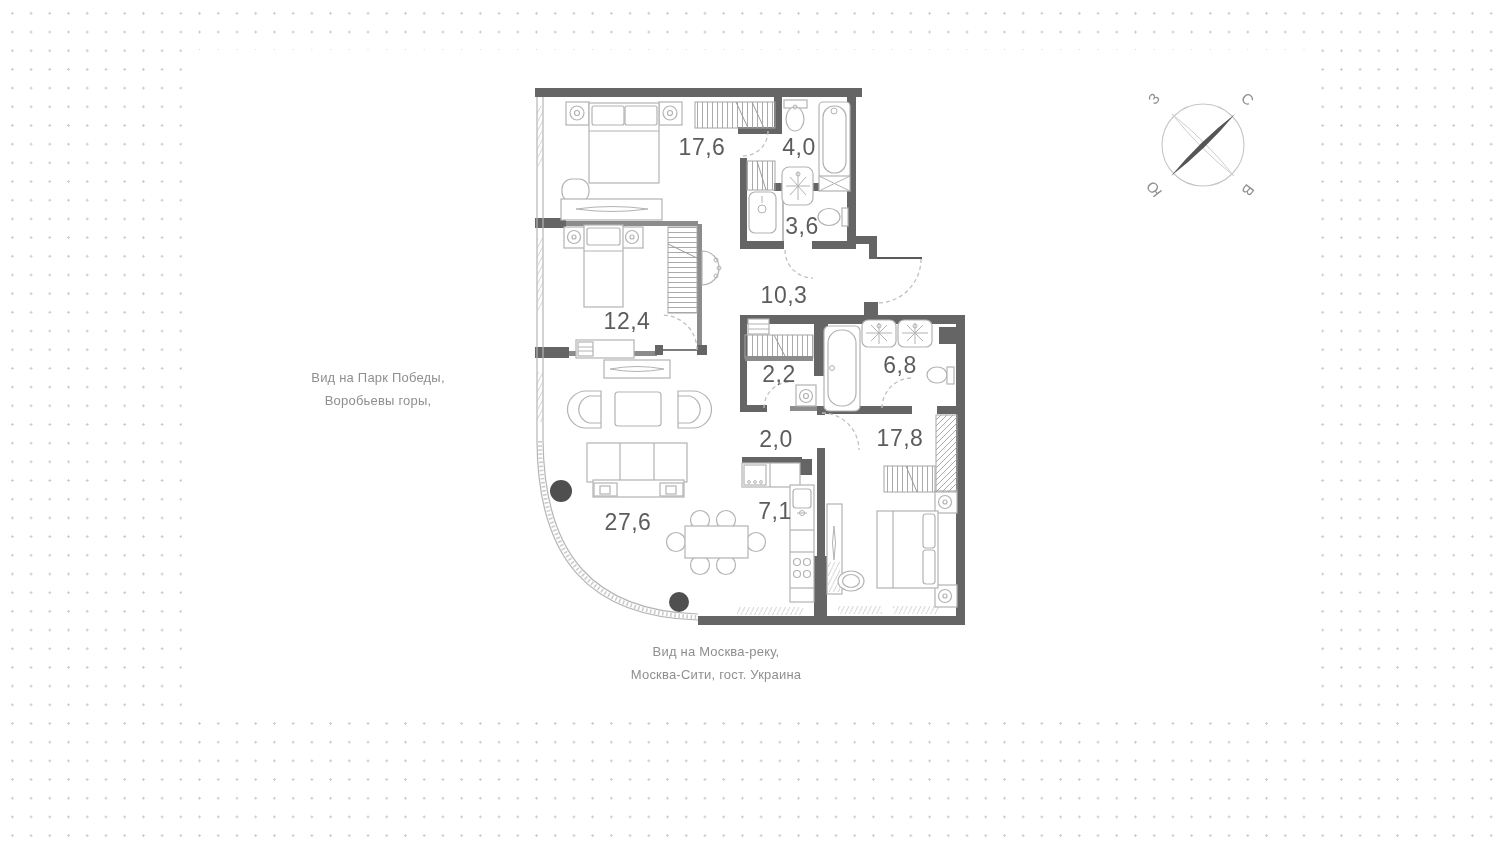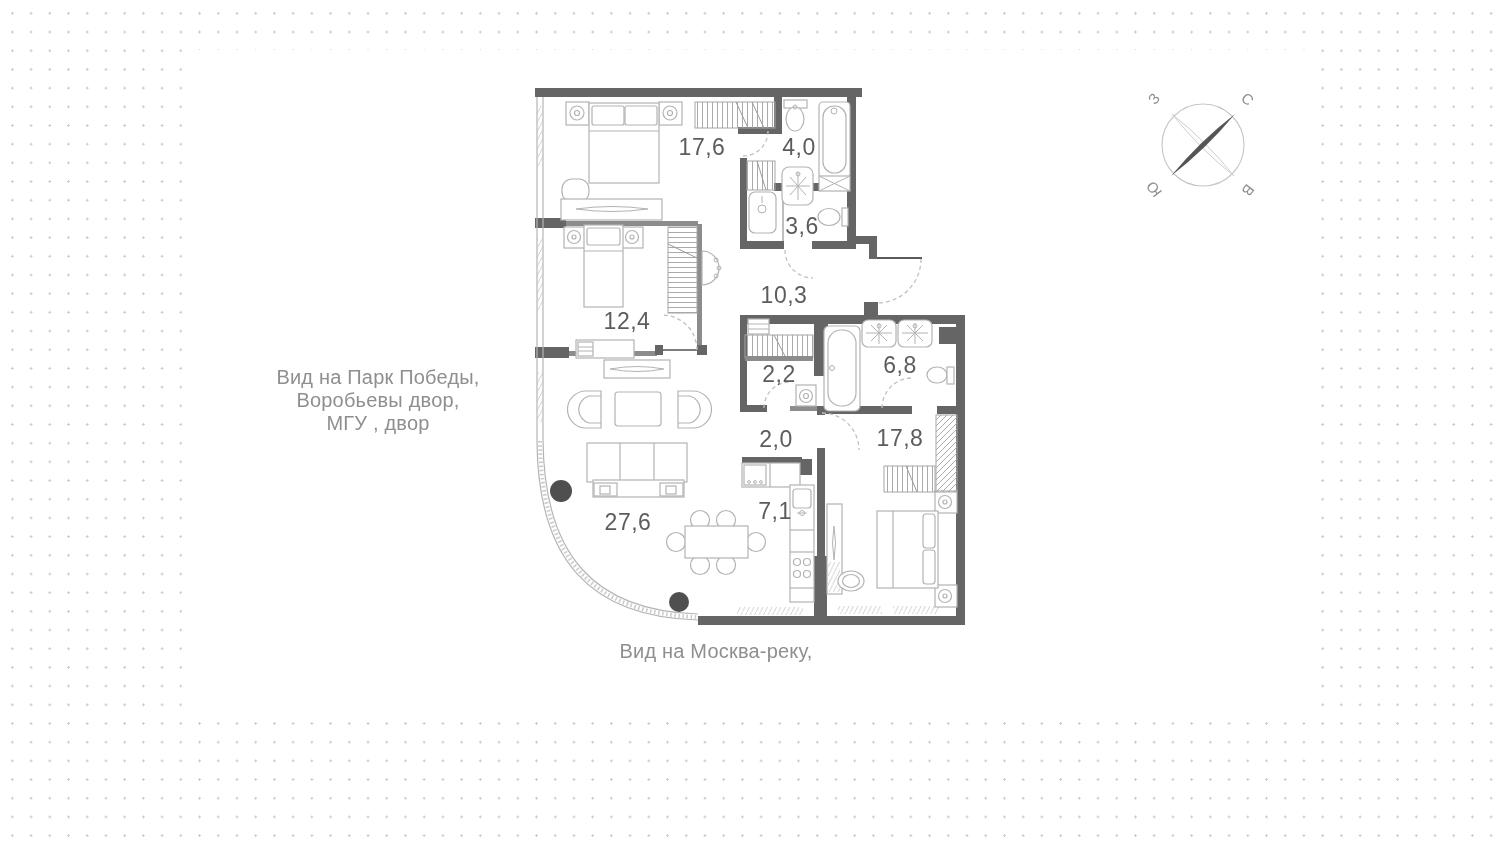--- a/index.html
+++ b/index.html
@@ -5,21 +5,21 @@
   html,body{margin:0;padding:0}
   body{
     width:1500px;height:842px;position:relative;overflow:hidden;
     font-family:"Liberation Sans",sans-serif;
     background-color:#ffffff;
     background-image:radial-gradient(circle,#cbcbcb 1.15px,rgba(255,255,255,0) 1.35px);
     background-size:18.72px 18.7px;
     background-position:3px 4px;
   }
   .panel{position:absolute;left:182px;top:50px;width:1139px;height:663px;background:#ffffff}
-  .view-text{position:absolute;color:#8f8f8f;font-size:20px;line-height:23px;text-align:center;letter-spacing:.2px}
+  .view-text{position:absolute;color:#8f8f8f;font-size:13px;line-height:23px;text-align:center;letter-spacing:.2px}
   #view-left{left:268px;top:366px;width:220px}
   #view-bottom{left:580px;top:640px;width:272px}
   svg{position:absolute}
   #plan{left:520px;top:80px}
   #compass{left:1140px;top:82px}
   .w{fill:#656565}
   .wm{fill:#8c8c8c}
   .gl{fill:none;stroke:#b5b5b5;stroke-width:1.2}
   .f{fill:#ffffff;stroke:#b3b3b3;stroke-width:1.2}
   .fn{fill:none;stroke:#b3b3b3;stroke-width:1.2}
@@ -33,26 +33,26 @@
   .lbl{fill:#5c5c5c;font-size:23px;letter-spacing:.5px;text-anchor:middle;font-family:"Liberation Sans",sans-serif}
   .cl{fill:#8e8e8e;font-size:15px;text-anchor:middle;font-family:"Liberation Sans",sans-serif}
 </style>
 </head>
 <body>
 
 <div class="panel"></div>
 
 <div id="view-left" class="view-text">
   <div>Вид на  Парк Победы,</div>
-  <div>Воробьевы двор,</div>
-  <div>МГУ , двор</div>
+  <div>Воробьевы горы,</div>
 </div>
 
 <div id="view-bottom" class="view-text">
   <div>Вид на Москва-реку,</div>
+  <div>Москва-Сити, гост. Украина</div>
 </div>
 
 <svg id="plan" width="460" height="560" viewBox="520 80 460 560">
   <defs>
     <pattern id="pw" width="5" height="12" patternUnits="userSpaceOnUse">
       <line x1="2.5" y1="0" x2="2.5" y2="12" stroke="#a0a0a0" stroke-width="0.9"></line>
     </pattern>
     <pattern id="ph" width="12" height="5" patternUnits="userSpaceOnUse">
       <line x1="0" y1="2.5" x2="12" y2="2.5" stroke="#a0a0a0" stroke-width="0.9"></line>
     </pattern>

